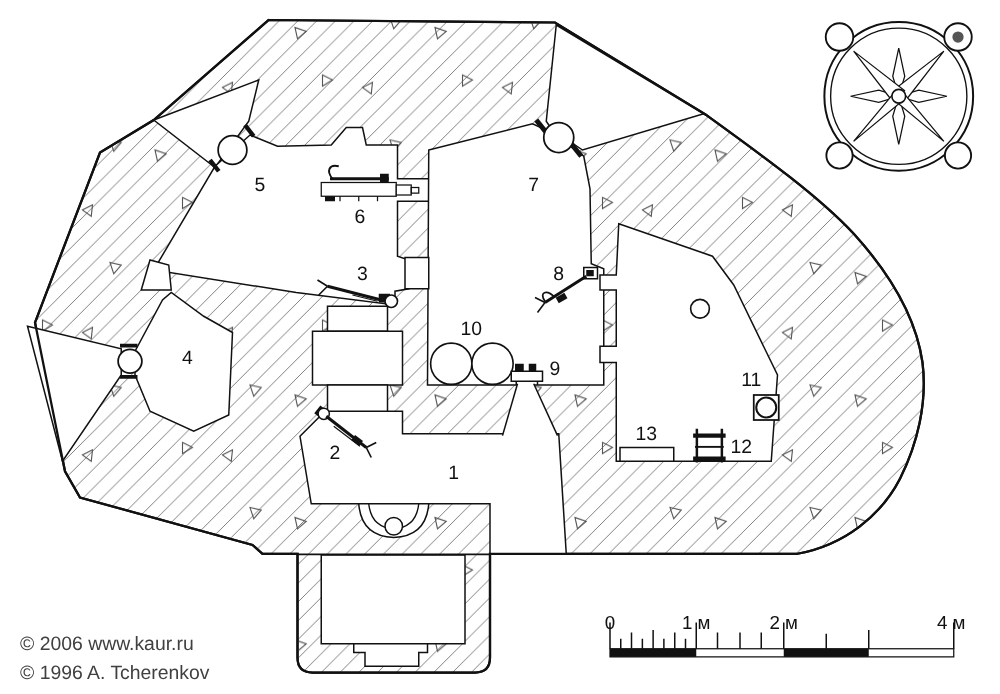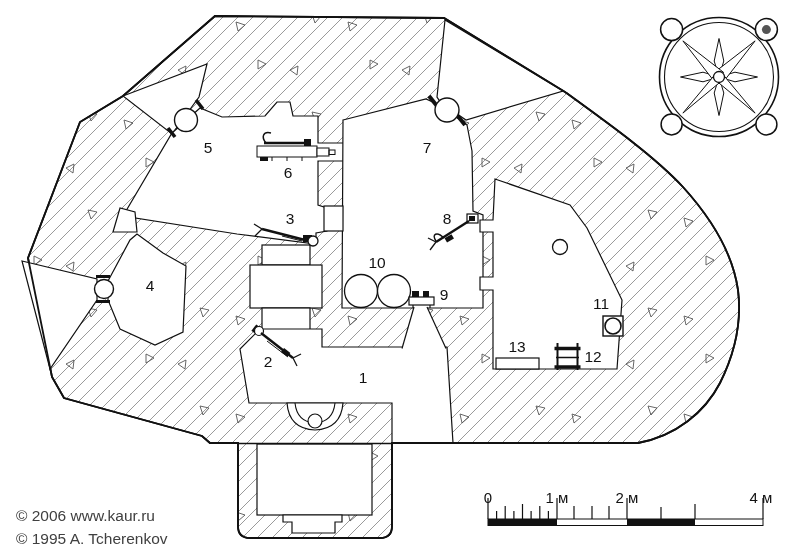--- a/index.html
+++ b/index.html
@@ -255,16 +255,16 @@
           <text x="488" y="503" class="scale-label">0</text>
           <text x="557" y="503" class="scale-label">1 м</text>
           <text x="627" y="503" class="scale-label">2 м</text>
           <text x="761" y="503" class="scale-label">4 м</text>
         </g>
   </g>
 </svg>
 
 <div id="credits">
   <div>© 2006 www.kaur.ru</div>
-  <div>© 1995 A. Tcherenkov</div>
+  <div>© 1996 A. Tcherenkov</div>
 </div>
 
 </div>
 
 </body></html>

